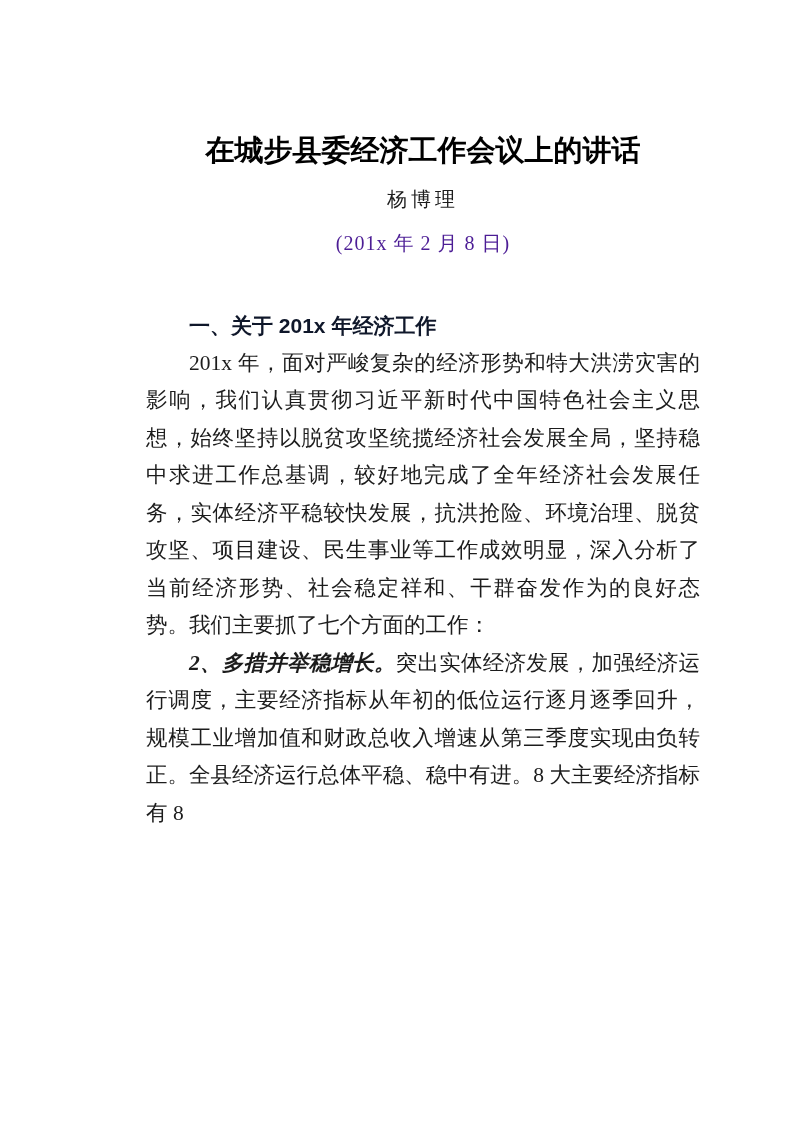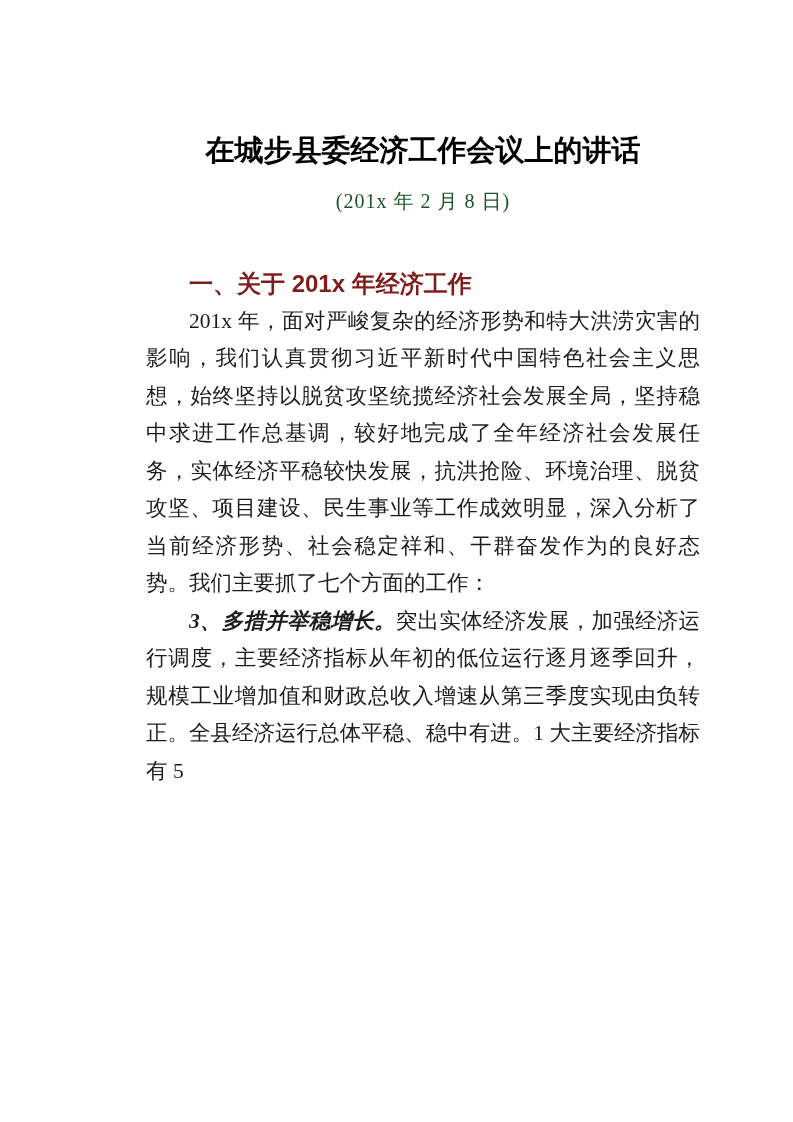--- a/index.html
+++ b/index.html
@@ -35,21 +35,21 @@
     line-height: 26px;
     letter-spacing: 4px;
     color: #1c1c1c;
   }
   .date-line {
     margin-top: 17px;
     text-align: center;
     font-size: 20px;
     line-height: 28px;
     letter-spacing: 1px;
-    color: #14532d;
+    color: #4c1d95;
   }
   .doc-body {
     margin-top: 50px;
     font-size: 21.5px;
     line-height: 37.5px;
     text-align: justify;
     text-justify: inter-character;
     color: #1c1c1c;
   }
   .doc-body p, .doc-body h2 {
@@ -57,46 +57,47 @@
     padding: 0;
   }
   .salutation {
     text-indent: 0;
   }
   .para {
     text-indent: 43px;
   }
   .section-heading {
     text-indent: 43px;
-    font-size: 24px;
+    font-size: 21px;
     line-height: 37.5px;
     font-weight: bold;
     font-family: "Liberation Sans", sans-serif;
-    color: #7f1d1d;
+    color: #0f172a;
   }
   .item-lead {
     font-weight: bold;
     font-style: italic;
   }
 </style>
 </head>
 <body>
 
 <div class="page">
 
   <h1 class="doc-title">在城步县委经济工作会议上的讲话</h1>
 
+  <div class="author-line">杨博理</div>
 
   <div class="date-line">(201x 年 2 月 8 日)</div>
 
   <div class="doc-body">
 
 
 
     <h2 class="section-heading">一、关于 201x 年经济工作</h2>
 
     <p class="para">201x 年，面对严峻复杂的经济形势和特大洪涝灾害的影响，我们认真贯彻习近平新时代中国特色社会主义思想，始终坚持以脱贫攻坚统揽经济社会发展全局，坚持稳中求进工作总基调，较好地完成了全年经济社会发展任务，实体经济平稳较快发展，抗洪抢险、环境治理、脱贫攻坚、项目建设、民生事业等工作成效明显，深入分析了当前经济形势、社会稳定祥和、干群奋发作为的良好态势。我们主要抓了七个方面的工作：</p>
 
-    <p class="para"><span class="item-lead">3、多措并举稳增长。</span><span>突出实体经济发展，加强经济运行调度，主要经济指标从年初的低位运行逐月逐季回升，规模工业增加值和财政总收入增速从第三季度实现由负转正。全县经济运行总体平稳、稳中有进。1 大主要经济指标有 5</span></p>
+    <p class="para"><span class="item-lead">2、多措并举稳增长。</span><span>突出实体经济发展，加强经济运行调度，主要经济指标从年初的低位运行逐月逐季回升，规模工业增加值和财政总收入增速从第三季度实现由负转正。全县经济运行总体平稳、稳中有进。8 大主要经济指标有 8</span></p>
 
   </div>
 
 </div>
 
 </body></html>

